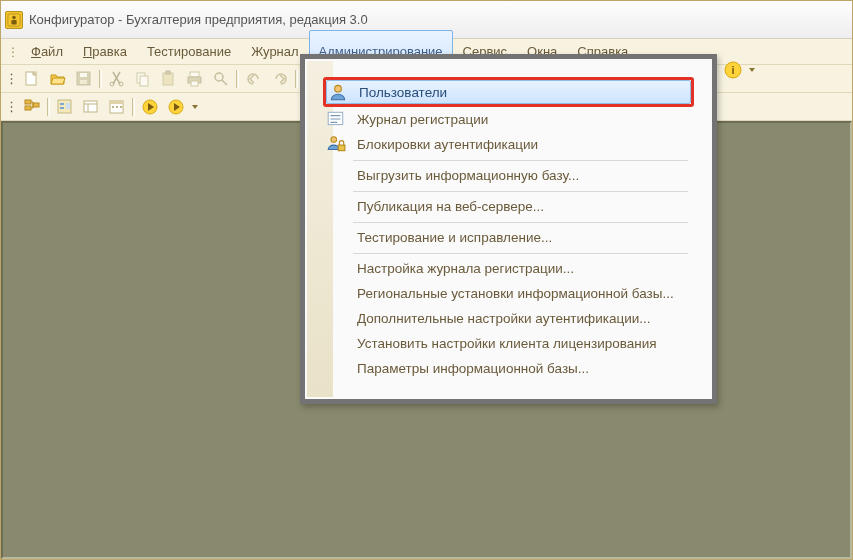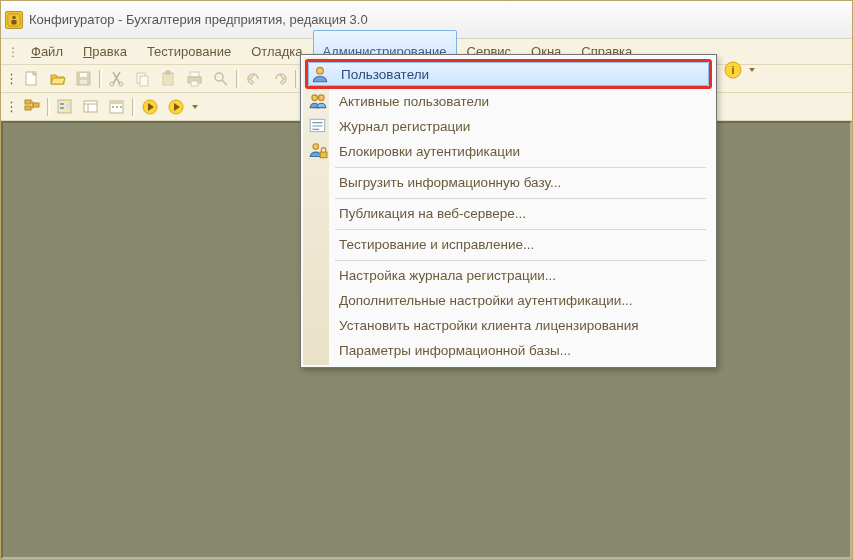--- a/index.html
+++ b/index.html
@@ -101,23 +101,23 @@
     border-color: #6d6d55 #b8b8a0 #b8b8a0 #6d6d55;
     margin: 0;
   }
   
   .dropdown {
     position: absolute;
     top: 54px;
     left: 300px;
     width: 417px;
     background: #fafafa;
-    border: 1px solid #737373;
+    border: 5px solid #737373;
     box-shadow: 2px 3px 6px rgba(0,0,0,0.25);
-    padding: 4px;
+    padding: 18px;
     z-index: 100;
   }
   .dd-iconcol {
     position: absolute;
     top: 2px; left: 2px; bottom: 2px;
     width: 26px;
     background: linear-gradient(#f4efe0, #e9e2c8);
   }
   .dd-item {
     position: relative;
@@ -190,21 +190,21 @@
         </svg>
     </span>
     <span class="title">Конфигуратор - Бухгалтерия предприятия, редакция 3.0</span>
   </div>
 
   <div class="menubar">
     <span class="mnemo">⋮</span>
     <div class="menu-item"><u>Ф</u><span></span><span>айл</span></div>
     <div class="menu-item"><u>П</u><span>равка</span></div>
     <div class="menu-item"><span>Тестирование</span></div>
-    <div class="menu-item"><span>Отладка</span></div>
+    <div class="menu-item"><span>Журнал</span></div>
     <div class="menu-item active"><span>Администрирование</span></div>
     <div class="menu-item"><u>С</u><span>ервис</span></div>
     <div class="menu-item"><u>О</u><span>кна</span></div>
     <div class="menu-item"><span>Справка</span></div>
   </div>
 
   <div class="toolbar-row">
     <span class="mnemo">⋮</span>
     <div class="tb-btn">
       <svg viewBox="0 0 18 18">
@@ -353,31 +353,20 @@
       <svg viewBox="0 0 18 18">
           <circle cx="9" cy="6" r="3" fill="#f0c574" stroke="#b88a1c"></circle>
           <path d="M3 16 a6 5 0 0 1 12 0 Z" fill="#6fa4d6" stroke="#3e6ea3"></path>
         </svg>
     </span>
     <div class="dd-inner">
         <span>Пользователи</span>
       </div>
   </div>
 
-  <div class="dd-item">
-    <span class="dd-icon">
-      <svg viewBox="0 0 18 18">
-          <circle cx="6" cy="6" r="2.5" fill="#f0c574" stroke="#b88a1c"></circle>
-          <circle cx="12" cy="6" r="2.5" fill="#f0c574" stroke="#b88a1c"></circle>
-          <path d="M2 15 a4 4 0 0 1 8 0 Z" fill="#6fa4d6" stroke="#3e6ea3"></path>
-          <path d="M8 15 a4 4 0 0 1 8 0 Z" fill="#8cbde8" stroke="#3e6ea3"></path>
-        </svg>
-    </span>
-    <span>Активные пользователи</span>
-  </div>
 
   <div class="dd-item">
     <span class="dd-icon">
       <svg viewBox="0 0 18 18">
           <rect x="2" y="3" width="13" height="11" fill="#fff" stroke="#9fb6cc"></rect>
           <path d="M4 6 h9 M4 9 h9 M4 12 h6" stroke="#7a97b3"></path>
         </svg>
     </span>
     <span>Журнал регистрации</span>
   </div>
@@ -411,20 +400,23 @@
   <div class="dd-item">
     <span>Тестирование и исправление...</span>
   </div>
 
   <div class="dd-sep"></div>
 
   <div class="dd-item">
     <span>Настройка журнала регистрации...</span>
   </div>
   <div class="dd-item">
+    <span>Региональные установки информационной базы...</span>
+  </div>
+  <div class="dd-item">
     <span>Дополнительные настройки аутентификации...</span>
   </div>
   <div class="dd-item">
     <span>Установить настройки клиента лицензирования</span>
   </div>
   <div class="dd-item">
     <span>Параметры информационной базы...</span>
   </div>
 </div>
 

